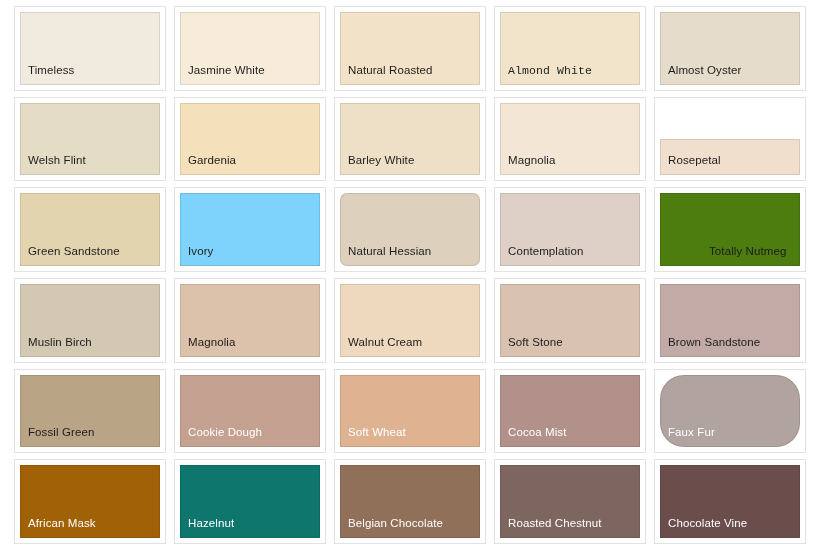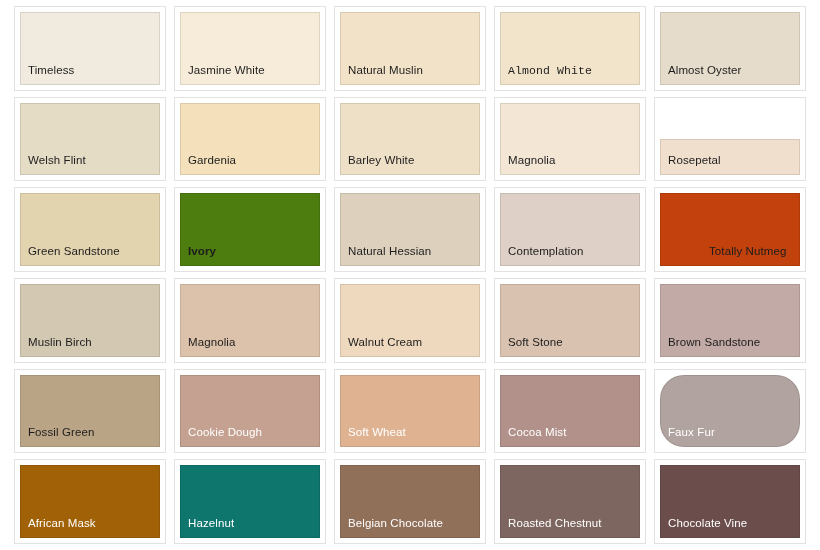--- a/index.html
+++ b/index.html
@@ -71,21 +71,21 @@
           <span class="swatch-label label-dark">Timeless</span>
         </div>
       </div>
       <div class="swatch-card">
         <div class="swatch-fill" style="background: rgb(246, 236, 217);">
           <span class="swatch-label label-dark">Jasmine White</span>
         </div>
       </div>
       <div class="swatch-card">
         <div class="swatch-fill" style="background: rgb(242, 227, 200);">
-          <span class="swatch-label label-dark">Natural Muslin</span>
+          <span class="swatch-label label-dark">Natural Roasted</span>
         </div>
       </div>
       <div class="swatch-card">
         <div class="swatch-fill" style="background: rgb(242, 228, 202); font-family: Liberation Mono, monospace;">
           <span class="swatch-label label-dark">Almond White</span>
         </div>
       </div>
       <div class="swatch-card">
         <div class="swatch-fill" style="background: rgb(230, 220, 203);">
           <span class="swatch-label label-dark">Almost Oyster</span>
@@ -119,36 +119,36 @@
         </div>
       </div>
     </div>
     <div class="swatch-row">
       <div class="swatch-card">
         <div class="swatch-fill" style="background: rgb(227, 212, 176);">
           <span class="swatch-label label-dark">Green Sandstone</span>
         </div>
       </div>
       <div class="swatch-card">
-        <div class="swatch-fill" style="background: #4d7c0f; font-weight: bold;">
+        <div class="swatch-fill" style="background: #7dd3fc;">
           <span class="swatch-label label-dark">Ivory</span>
         </div>
       </div>
       <div class="swatch-card">
-        <div class="swatch-fill" style="background: rgb(221, 208, 189);">
+        <div class="swatch-fill" style="background: rgb(221, 208, 189); border-radius: 7px;">
           <span class="swatch-label label-dark">Natural Hessian</span>
         </div>
       </div>
       <div class="swatch-card">
         <div class="swatch-fill" style="background: rgb(222, 208, 198);">
           <span class="swatch-label label-dark">Contemplation</span>
         </div>
       </div>
       <div class="swatch-card">
-        <div class="swatch-fill" style="background: #c2410c; padding-left: 48px;">
+        <div class="swatch-fill" style="background: #4d7c0f; padding-left: 48px;">
           <span class="swatch-label label-dark">Totally Nutmeg</span>
         </div>
       </div>
     </div>
     <div class="swatch-row">
       <div class="swatch-card">
         <div class="swatch-fill" style="background: rgb(211, 200, 177);">
           <span class="swatch-label label-dark">Muslin Birch</span>
         </div>
       </div>

